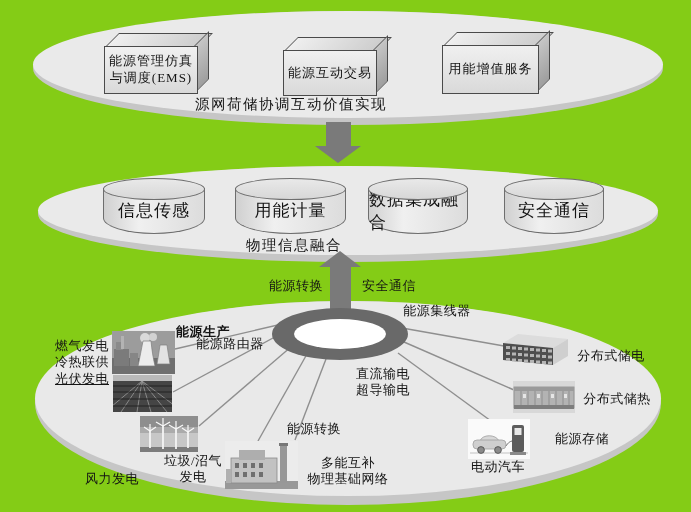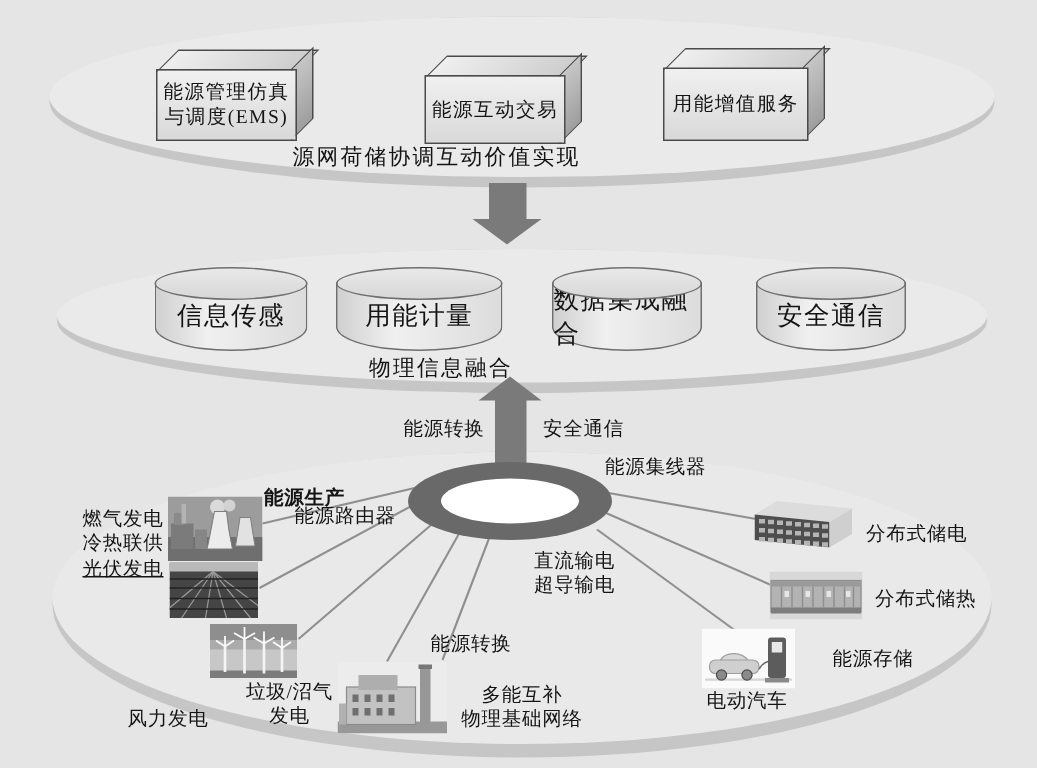--- a/index.html
+++ b/index.html
@@ -1,16 +1,16 @@
 <!DOCTYPE html>
 <html><head>
 <meta charset="utf-8">
 <style>
   html,body{margin:0;padding:0;background:#fff;}
-  .stage{position:relative;width:691px;height:512px;background:#e5e5e5;overflow:hidden;
+  .stage{position:relative;width:691px;height:512px;background:#84cc16;overflow:hidden;
          font-family:"Liberation Serif","DejaVu Serif",serif;color:#141414;}
   
   .disc{position:absolute;border-radius:50%;background:#c6c6c6;}
   .disc::before{content:"";position:absolute;left:0;right:0;top:0;bottom:7px;
                 border-radius:50%;background:#eaeaea;}
   .disc.d3::before{bottom:9px;background:#e9e9e9;}
   .d1{left:33px;top:11px;width:630px;height:114px;}
   .d2{left:38px;top:166px;width:620px;height:96px;}
   .d3{left:35px;top:301px;width:626px;height:204px;}
   
@@ -81,21 +81,21 @@
 
   <div class="arrowshaft" style="left:326px;top:122px;width:25px;height:25px;"></div>
   <div class="tri-down" style="left:315px;top:146px;"></div>
 
   <div class="disc d2"></div>
 
   <div class="cyl" style="left:103px;top:178px;width:102px;height:56px;">
     <div class="cbody">信息传感</div>
     <div class="ctop"></div>
   </div>
-  <div class="cyl" style="left:224px;top:178px;width:100px;height:56px;padding-left:11px;">
+  <div class="cyl" style="left:235px;top:178px;width:100px;height:56px;padding-left:11px;">
     <div class="cbody">用能计量</div>
     <div class="ctop"></div>
   </div>
   <div class="cyl" style="left:368px;top:178px;width:100px;height:56px;">
     <div class="cbody">数据集成融合</div>
     <div class="ctop"></div>
   </div>
   <div class="cyl" style="left:504px;top:178px;width:100px;height:56px;">
     <div class="cbody">安全通信</div>
     <div class="ctop"></div>

